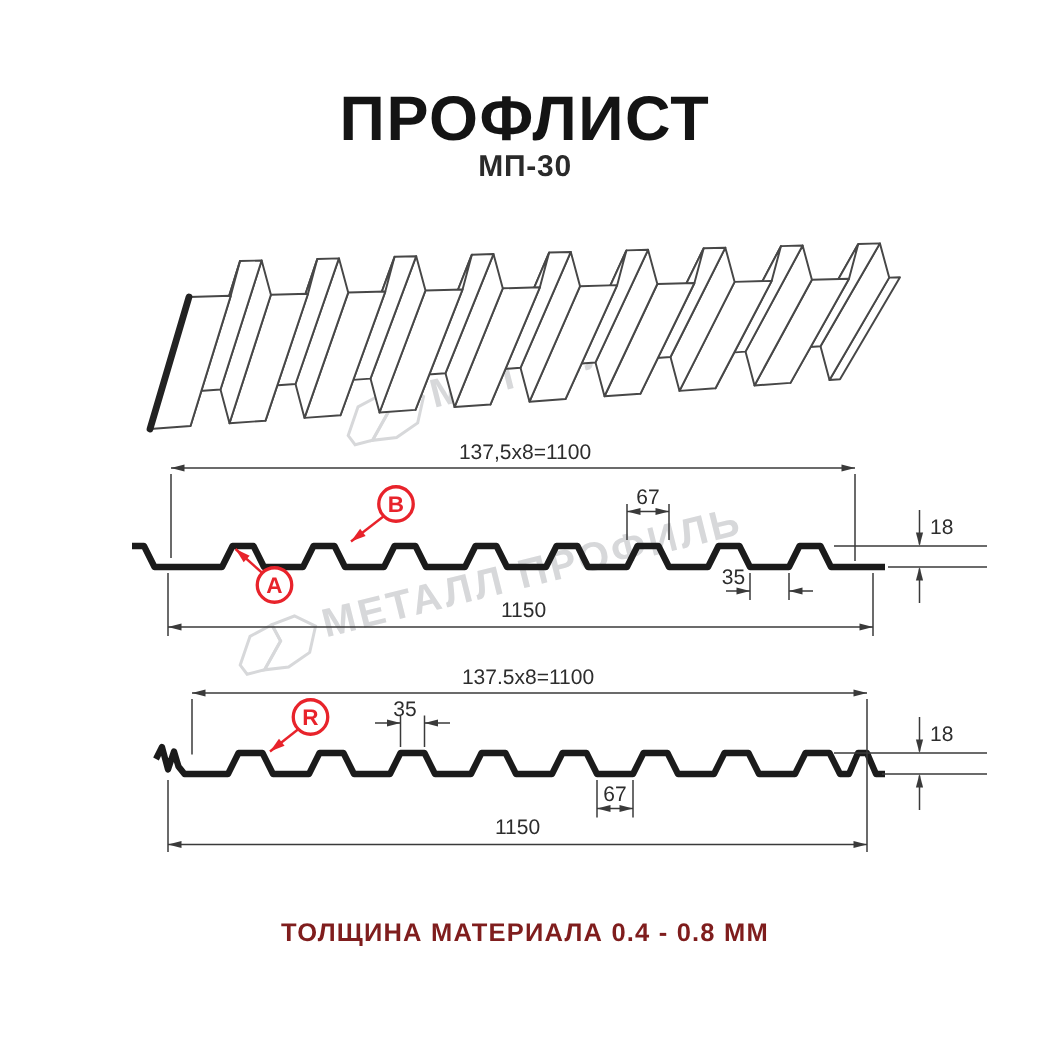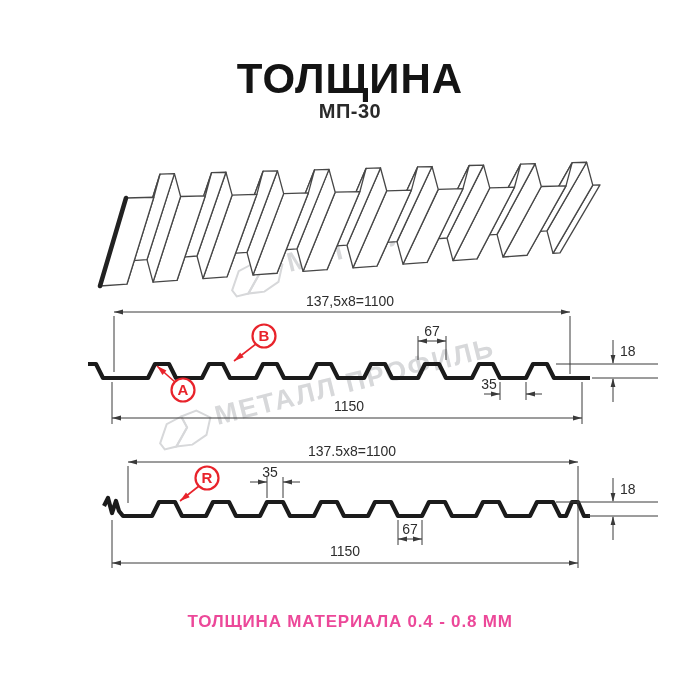--- a/index.html
+++ b/index.html
@@ -3,29 +3,29 @@
 <meta charset="utf-8">
 <style>
   html,body{margin:0;padding:0;}
   .page{position:relative;width:700px;height:700px;background:#ffffff;overflow:hidden;
         font-family:"Liberation Sans", sans-serif;}
   .title{position:absolute;top:55px;left:0;width:700px;text-align:center;
          font-size:42px;font-weight:800;letter-spacing:1px;color:#141414;}
   .subtitle{position:absolute;top:100px;left:0;width:700px;text-align:center;
          font-size:20px;font-weight:600;letter-spacing:.5px;color:#2a2a2a;}
   .footer{position:absolute;top:612px;left:0;width:700px;text-align:center;
-         font-size:17px;font-weight:600;letter-spacing:.8px;color:#ec4899;}
+         font-size:17px;font-weight:600;letter-spacing:.8px;color:#7f1d1d;}
   svg{position:absolute;top:0;left:0;}
   svg text{font-family:"Liberation Sans", sans-serif;}
 </style>
 </head>
 <body>
 
 <div class="page">
-  <div class="title">ТОЛЩИНА</div>
+  <div class="title">ПРОФЛИСТ</div>
   <div class="subtitle">МП-30</div>
   <svg id="drawing" width="700" height="700">
       <g transform="translate(221,254) rotate(-14)">
         <path d="M2,38 L13,21 L29,17 L32,29 L17,45 L5,45 Z" fill="none" stroke="#d7d8da" stroke-width="2"></path>
         <path d="M29,17 L45,15 L57,25 L49,41 L33,47 L17,45 L32,29 Z" fill="none" stroke="#d7d8da" stroke-width="2"></path>
         <text x="62" y="34" fill="#d7d8da" font-size="27" text-anchor="start" font-weight="700" letter-spacing="2">МЕТАЛЛ ПРОФИЛЬ</text>
       </g>
       <g transform="translate(149,407) rotate(-14)">
         <path d="M2,38 L13,21 L29,17 L32,29 L17,45 L5,45 Z" fill="none" stroke="#d7d8da" stroke-width="2"></path>
         <path d="M29,17 L45,15 L57,25 L49,41 L33,47 L17,45 L32,29 Z" fill="none" stroke="#d7d8da" stroke-width="2"></path>

